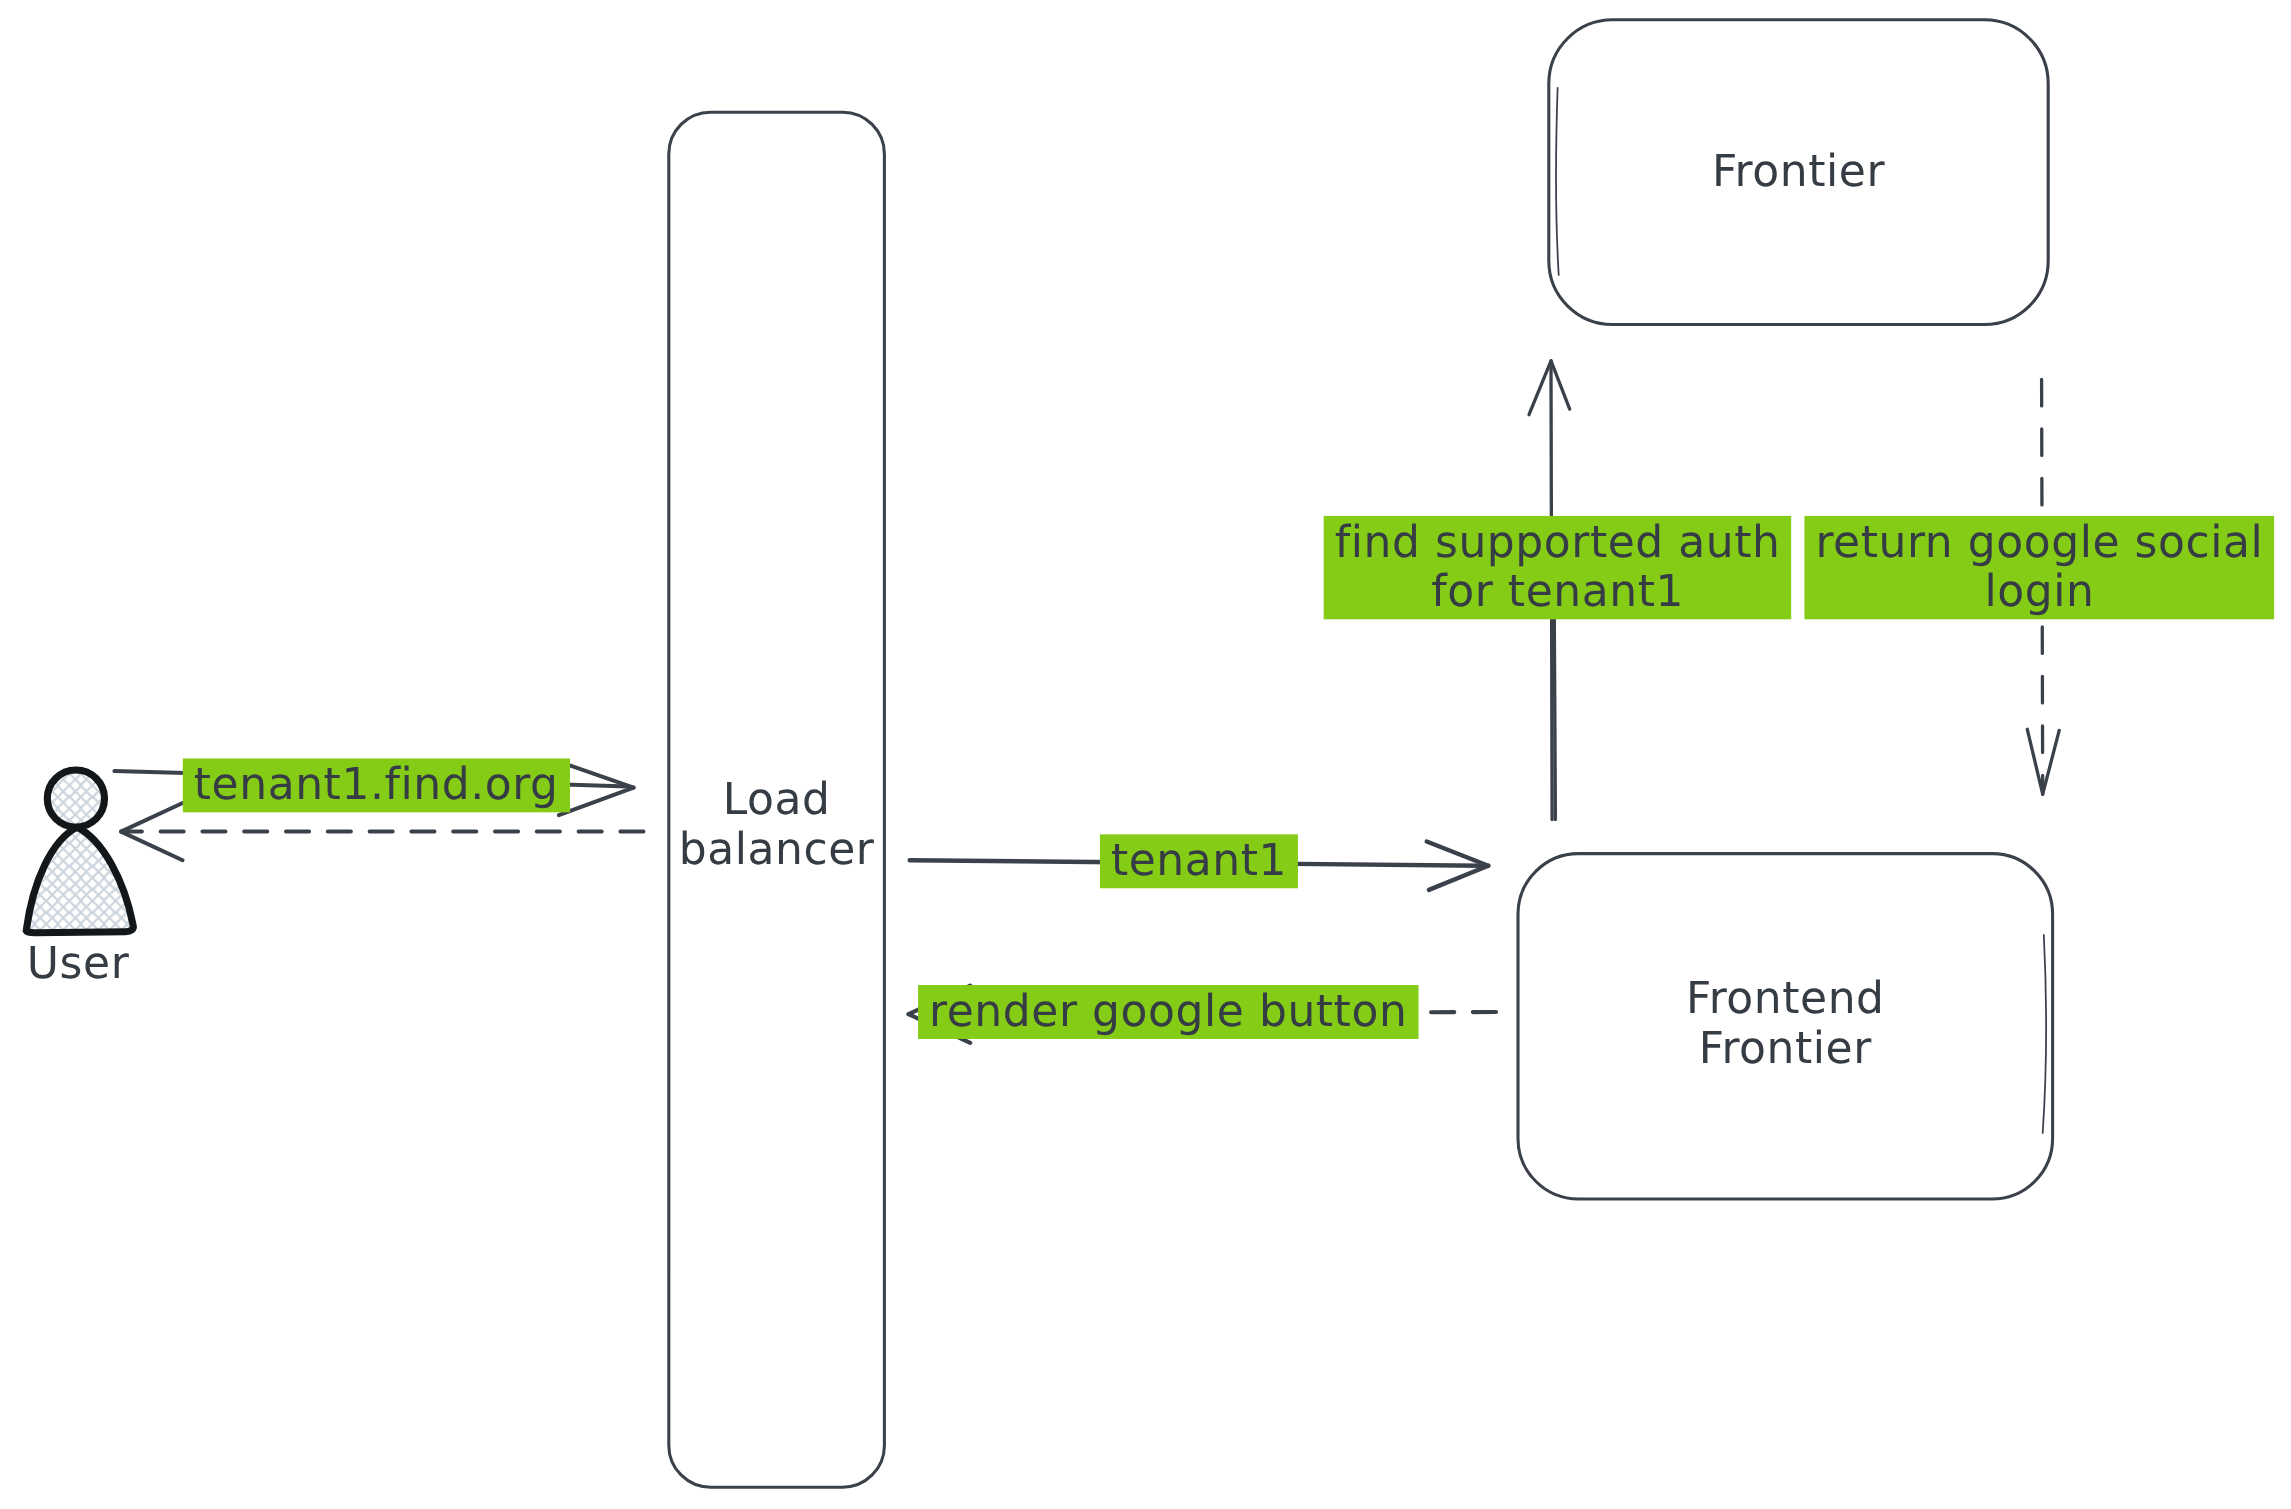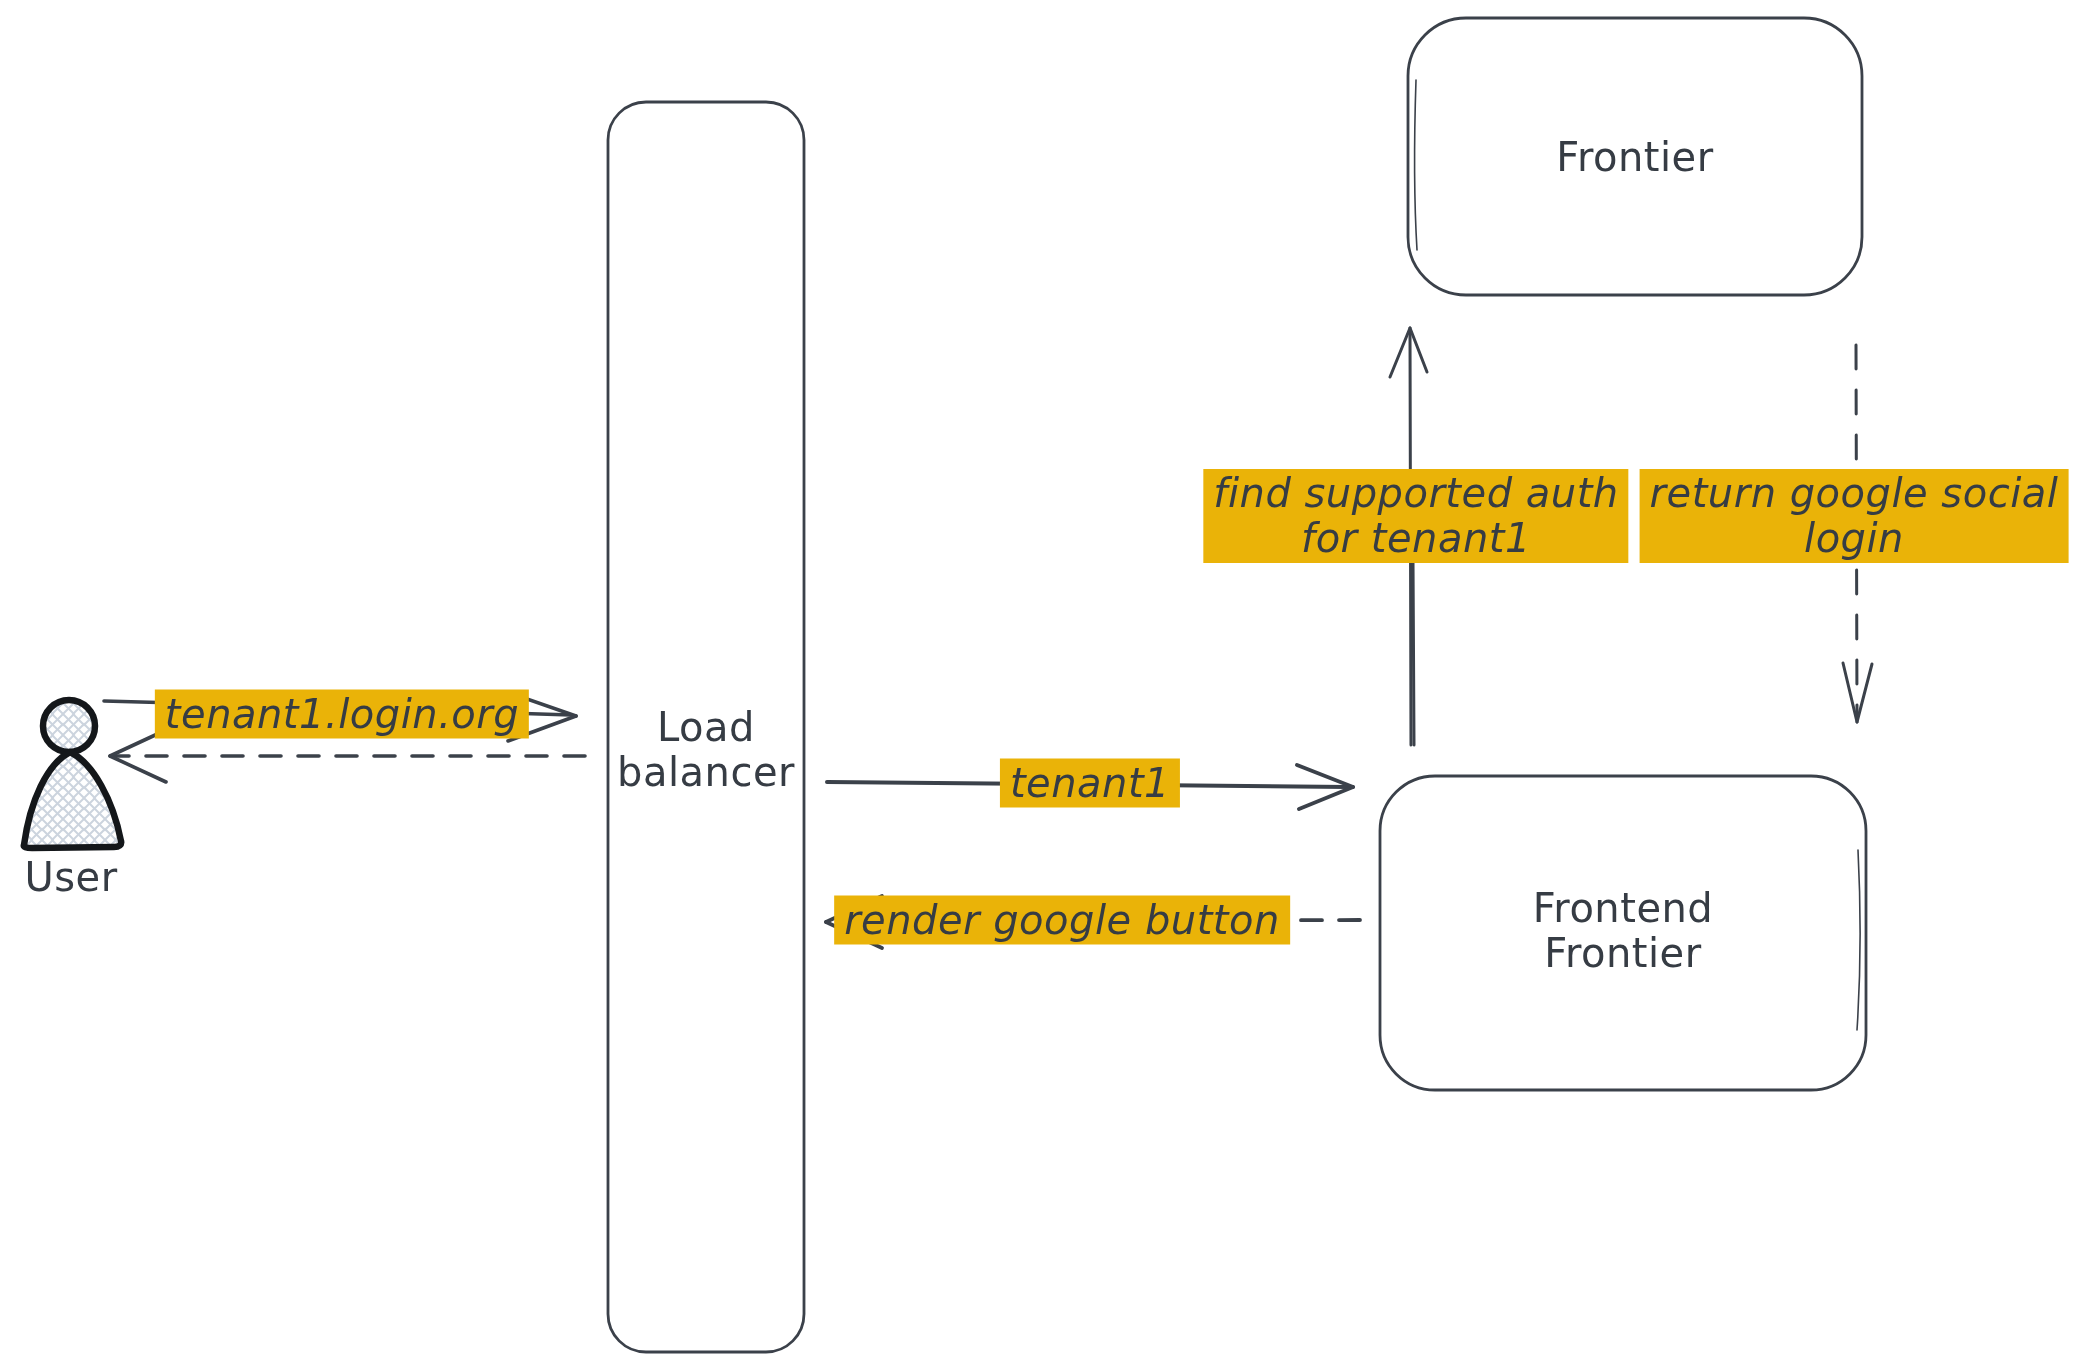--- a/index.html
+++ b/index.html
@@ -25,23 +25,22 @@
     position: absolute;
     transform: translate(-50%, -50%);
     font-size: 40px;
     line-height: 45px;
     color: #363c44;
     text-align: center;
     white-space: nowrap;
     letter-spacing: 0.5px;
   }
   .label.chip {
-    background: #eab308;
+    background: #84cc16;
     padding: 2px 10px;
-    font-style: italic;
   }
   .label .line {
     display: block;
   }
 </style>
 </head>
 <body>
 
 <div class="canvas">
 
@@ -118,21 +117,21 @@
     <span class="line">balancer</span>
   </div>
 
   <div class="label" style="left:1635px; top:157px;">Frontier</div>
 
   <div class="label" style="left:1623px; top:931px;text-align:center;">
     <span class="line">Frontend</span>
     <span class="line">Frontier</span>
   </div>
 
-  <div class="label chip" style="left:342px; top:714px;">tenant1.login.org</div>
+  <div class="label chip" style="left:342px; top:714px;">tenant1.find.org</div>
 
   <div class="label chip" style="left:1090px; top:783px;">tenant1</div>
 
   <div class="label chip" style="left:1062px; top:920px;">render google button</div>
 
   <div class="label chip" style="left:1416px; top:516px;">
     <span class="line">find supported auth</span>
     <span class="line">for tenant1</span>
   </div>
 

